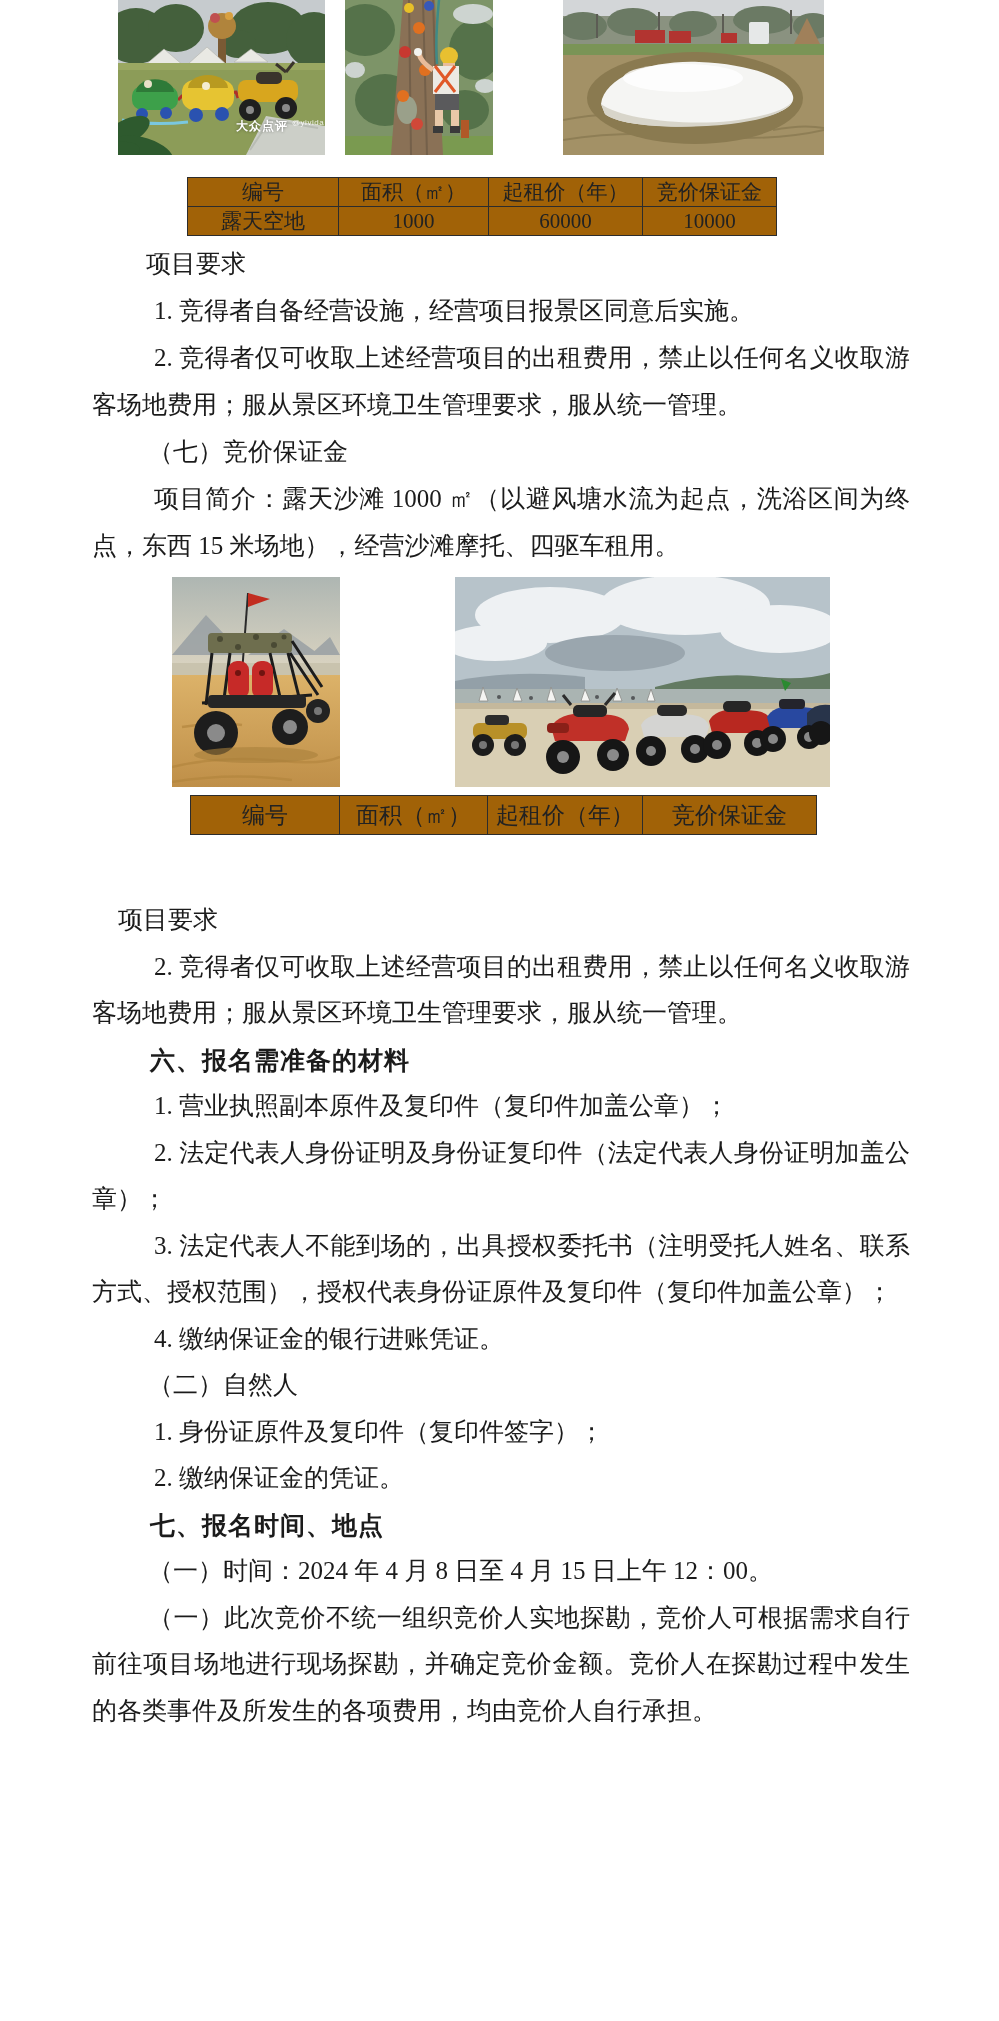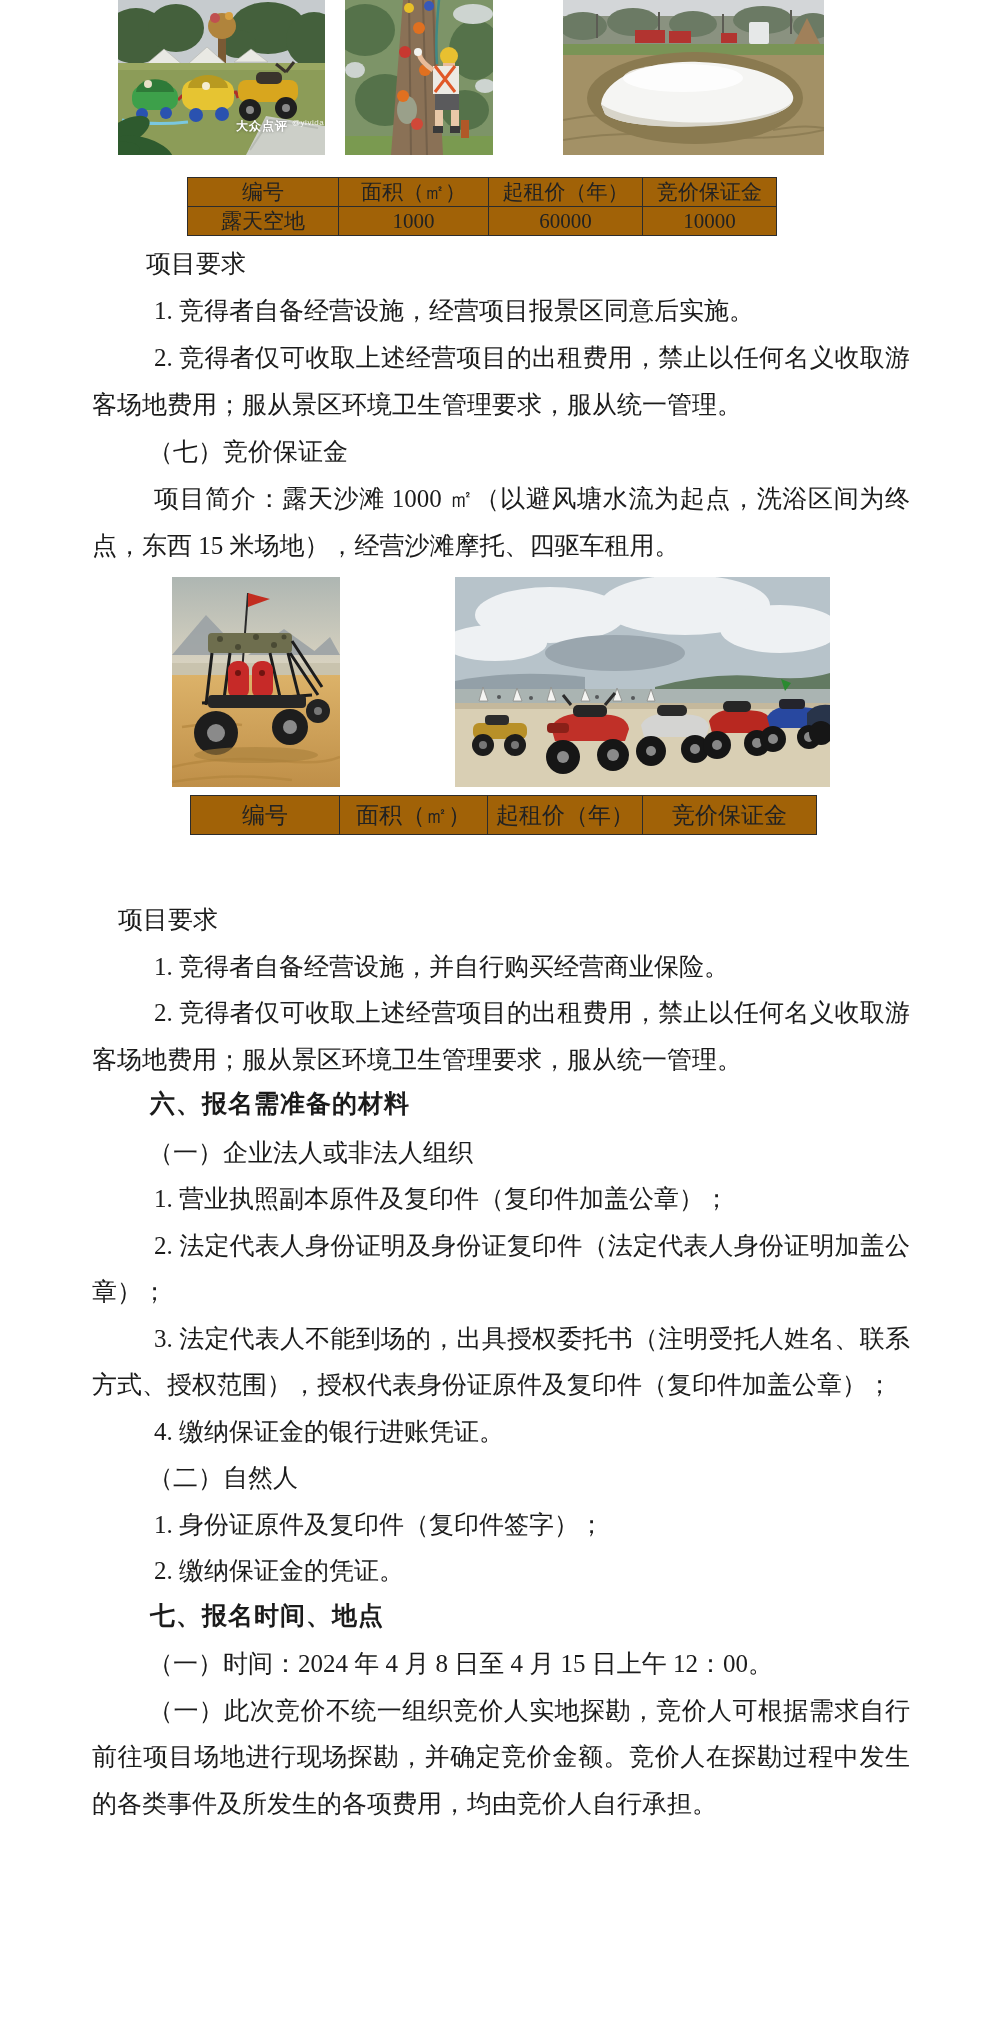--- a/index.html
+++ b/index.html
@@ -22,21 +22,21 @@
   .t2 .drow{height:56px;}
   .tblock{position:absolute;left:92px;width:818px;font-size:25px;line-height:47px;
           text-align:justify;}
   .b1{top:240px;}
   .b2{top:897px;line-height:46.5px;}
   .tblock p{margin:0;padding:0;}
   .ind-req1{text-indent:54px;}
   .ind-req2{text-indent:26px;}
   .ind-num{text-indent:62px;}
   .ind-sub{text-indent:56px;}
-  .hd{font-family:Liberation Mono, monospace;font-weight:700;
+  .hd{font-family:Liberation Sans, sans-serif;font-weight:700;
       text-indent:58px;letter-spacing:1px;}
 </style>
 </head>
 <body>
 
 <div class="page">
 
   <div class="photo" style="left:118px;top:0;width:207px;height:155px;">
     <svg viewBox="0 0 207 155">
       <rect width="207" height="155" fill="#c6cbce"></rect>
@@ -368,25 +368,23 @@
       <th>编号</th>
       <th>面积（㎡）</th>
       <th>起租价（年）</th>
       <th>竞价保证金</th>
     </tr>
   </tbody>
     </table>
 
   <div class="tblock b2">
     <p class="ind-req2">项目要求</p>
-    <p class="ind-num">1. 竞得者自备经营设施，并自行购买经营商业保险。</p>
     <p class="ind-num">2. 竞得者仅可收取上述经营项目的出租费用，禁止以任何名义收取游客场地费用；服从景区环境卫生管理要求，服从统一管理。</p>
 
     <p class="hd">六、报名需准备的材料</p>
-    <p class="ind-sub">（一）企业法人或非法人组织</p>
     <p class="ind-num">1. 营业执照副本原件及复印件（复印件加盖公章）；</p>
     <p class="ind-num">2. 法定代表人身份证明及身份证复印件（法定代表人身份证明加盖公章）；</p>
     <p class="ind-num">3. 法定代表人不能到场的，出具授权委托书（注明受托人姓名、联系方式、授权范围），授权代表身份证原件及复印件（复印件加盖公章）；</p>
     <p class="ind-num">4. 缴纳保证金的银行进账凭证。</p>
     <p class="ind-sub">（二）自然人</p>
     <p class="ind-num">1. 身份证原件及复印件（复印件签字）；</p>
     <p class="ind-num">2. 缴纳保证金的凭证。</p>
 
     <p class="hd">七、报名时间、地点</p>
     <p class="ind-sub">（一）时间：2024 年 4 月 8 日至 4 月 15 日上午 12：00。</p>

